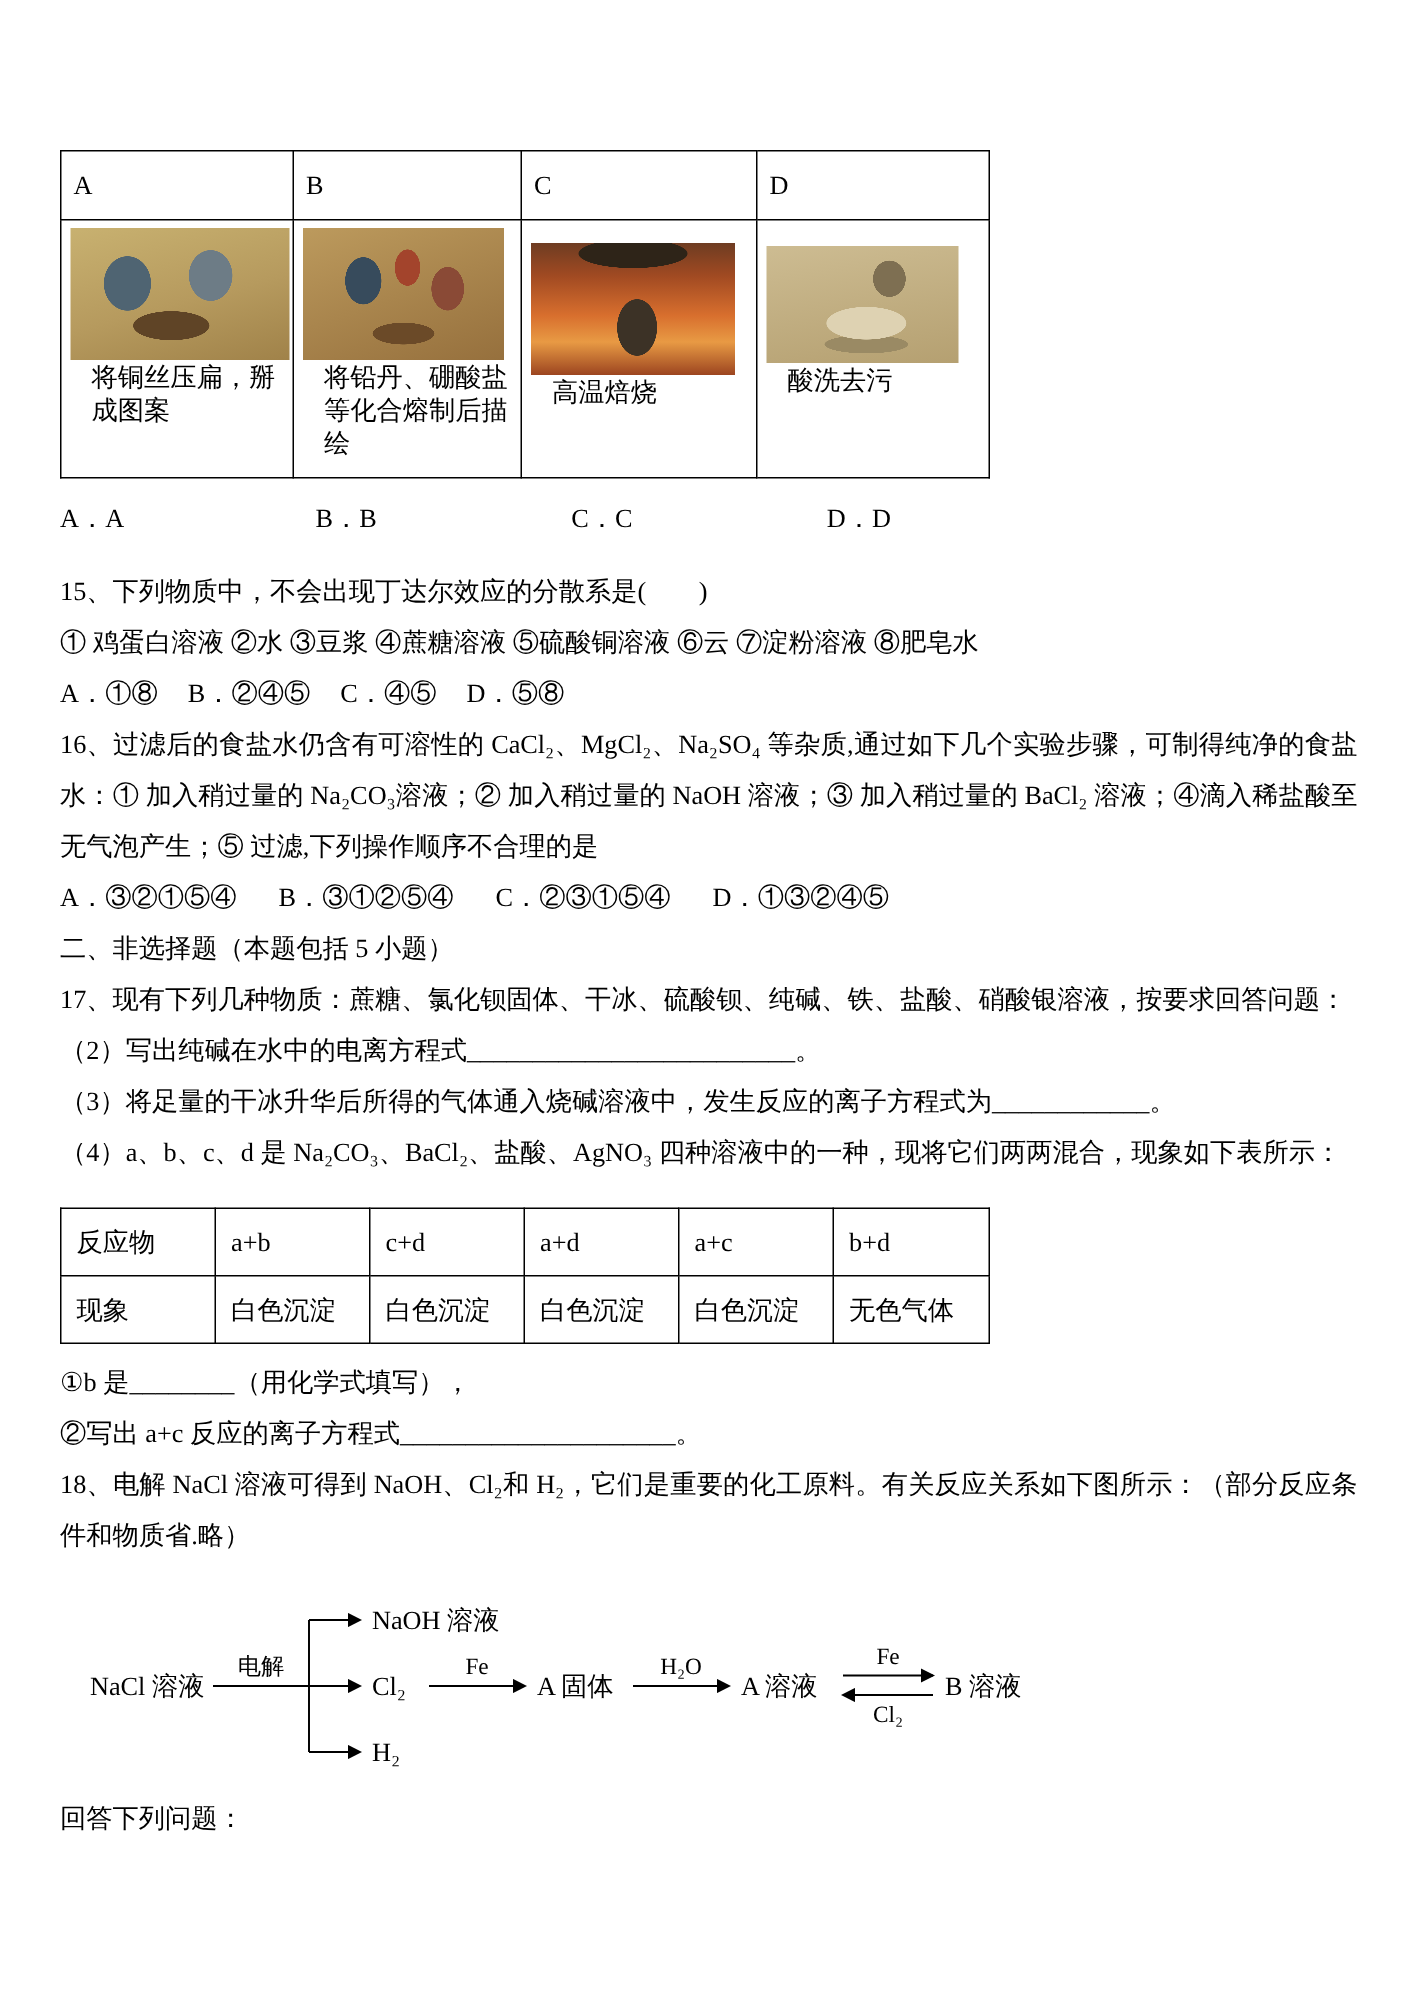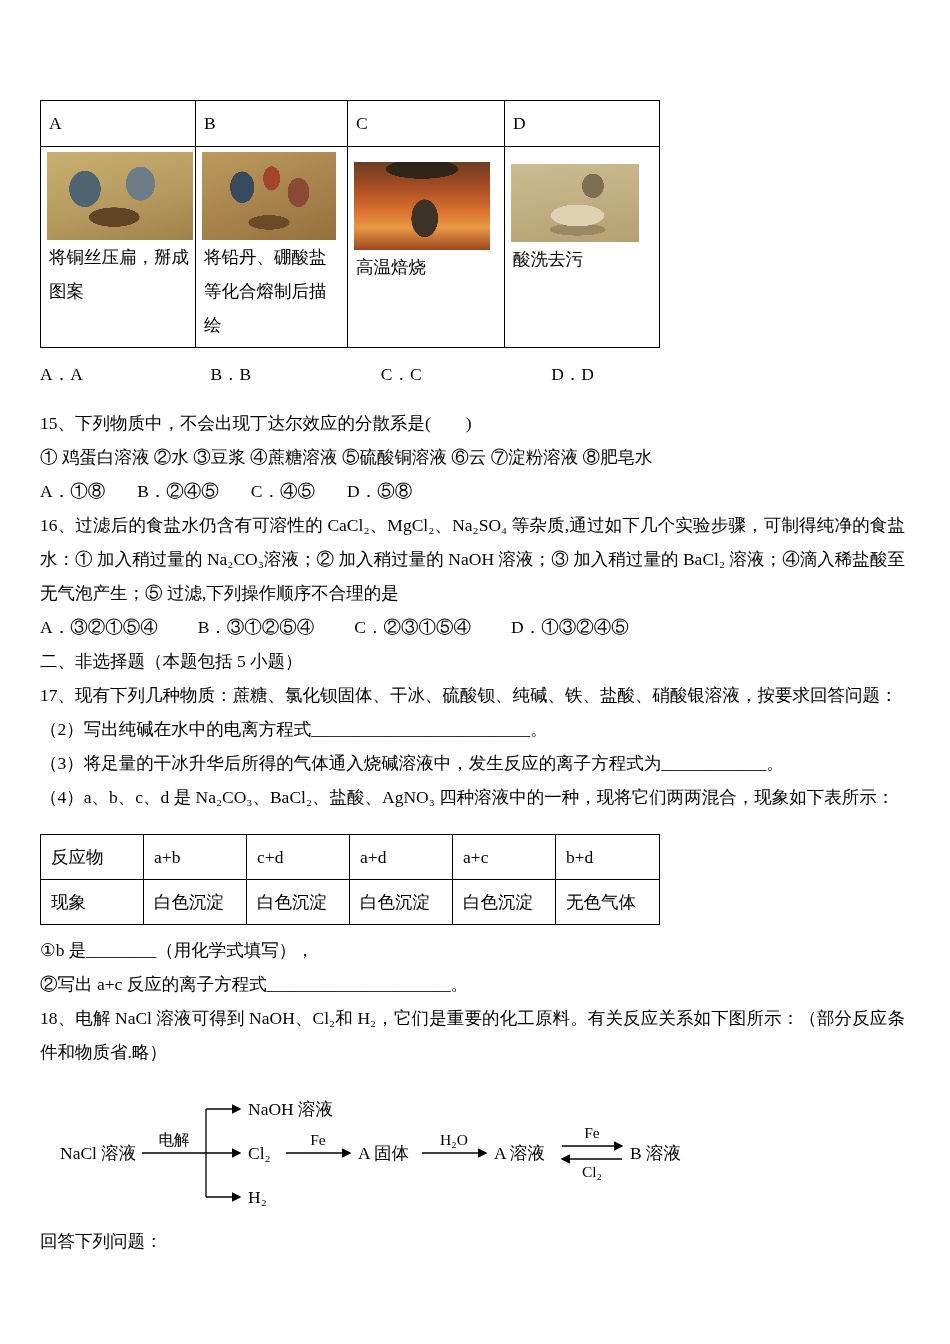--- a/index.html
+++ b/index.html
@@ -11,21 +11,21 @@
     padding: 100px 45px 0 40px;
     overflow: hidden;
   }
   p.line { margin:0; line-height:34px; white-space:normal; }
   .justify { text-align: justify; }
   table { border-collapse: collapse; }
   .opt-table { width:619px; table-layout:fixed; }
   .opt-table th, .opt-table td { border:1px solid #000; font-weight:normal; text-align:left; }
   .opt-table th { height:46px; padding:4px 8px; vertical-align:middle; }
   .opt-table td { height:172px; padding:5px 6px; vertical-align:top; }
-  .caption { line-height:34px; padding-left:2px; }
+  .caption { line-height:22px; padding-left:2px;margin-left:12px; }
   .painting { height:88px; }
   .p-a { width:146px; background:
     radial-gradient(ellipse 26px 30px at 26% 42%, #4f6472 0 60%, rgba(0,0,0,0) 61%),
     radial-gradient(ellipse 24px 28px at 64% 36%, #6d7c86 0 60%, rgba(0,0,0,0) 61%),
     radial-gradient(ellipse 42px 16px at 46% 74%, #5f4426 0 60%, rgba(0,0,0,0) 61%),
     linear-gradient(165deg, #c8b170 0%, #b69a5e 55%, #a08249 100%); }
   .p-b { width:134px; background:
     radial-gradient(ellipse 20px 26px at 30% 40%, #374b5c 0 60%, rgba(0,0,0,0) 61%),
     radial-gradient(ellipse 18px 24px at 72% 46%, #8a4a36 0 60%, rgba(0,0,0,0) 61%),
     radial-gradient(ellipse 14px 20px at 52% 30%, #a3442c 0 60%, rgba(0,0,0,0) 61%),
@@ -36,21 +36,21 @@
     radial-gradient(ellipse 60px 16px at 50% 8%, #2e2418 0 60%, rgba(0,0,0,0) 61%),
     linear-gradient(180deg, #6e3c22 0%, #a14a22 25%, #d86f2e 55%, #e89a44 75%, #9c4520 100%); }
   .p-d { width:128px; margin-top:12px; height:78px; background:
     radial-gradient(ellipse 18px 20px at 64% 28%, #7e6f52 0 60%, rgba(0,0,0,0) 61%),
     radial-gradient(ellipse 44px 18px at 52% 66%, #ded2b2 0 60%, rgba(0,0,0,0) 61%),
     radial-gradient(ellipse 46px 10px at 52% 84%, #9a8a64 0 60%, rgba(0,0,0,0) 61%),
     linear-gradient(170deg, #cdbc92, #b5a071); }
   .answer-row { width:619px; margin:9px 0 15px; line-height:34px; }
   .answer-row span { display:inline-block; width:166px; }
   .answer-row span:last-child { width:auto; }
-  .opts { display:flex; line-height:34px;gap:12px; }
+  .opts { display:flex; line-height:34px; }
   .opts.g20 > span { margin-right:20px; }
   .opts.g28 > span { margin-right:28px; }
   .q16 { line-height:38px; width:865px; }
   .q18 { line-height:36px; width:865px; }
   .phen-table { width:619px; table-layout:fixed; margin:20px 0 8px; }
   .phen-table td { border:1px solid #000; height:45px; padding:4px 10px; vertical-align:middle; text-align:left; }
   .diagram-wrap { margin:16px 0 0 18px; }
   .diagram-wrap svg text { font-family:"Liberation Serif","DejaVu Serif",serif; fill:#000; }
   .node-t { font-size:17.5px; }
   .lbl-t { font-size:15.5px; }

